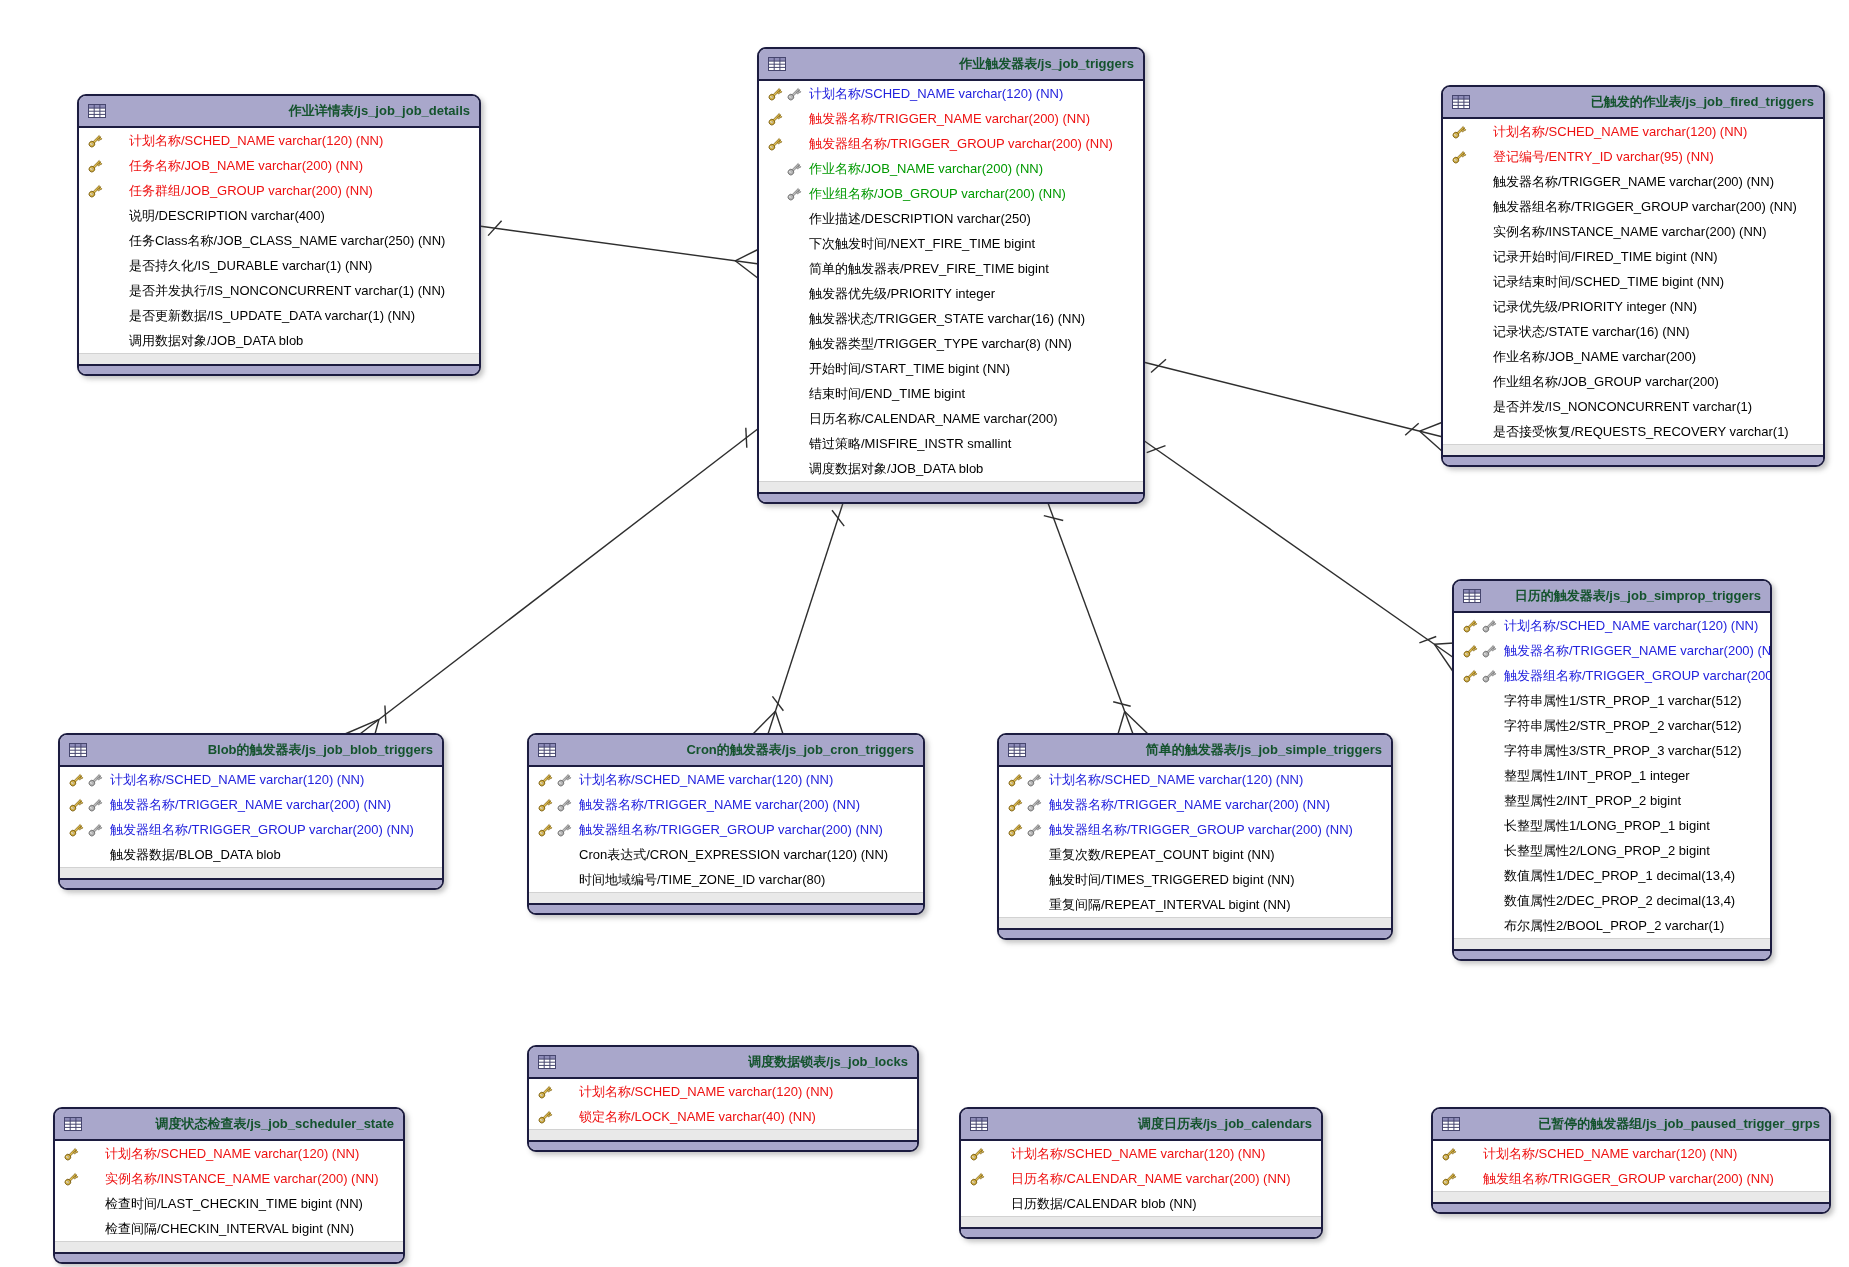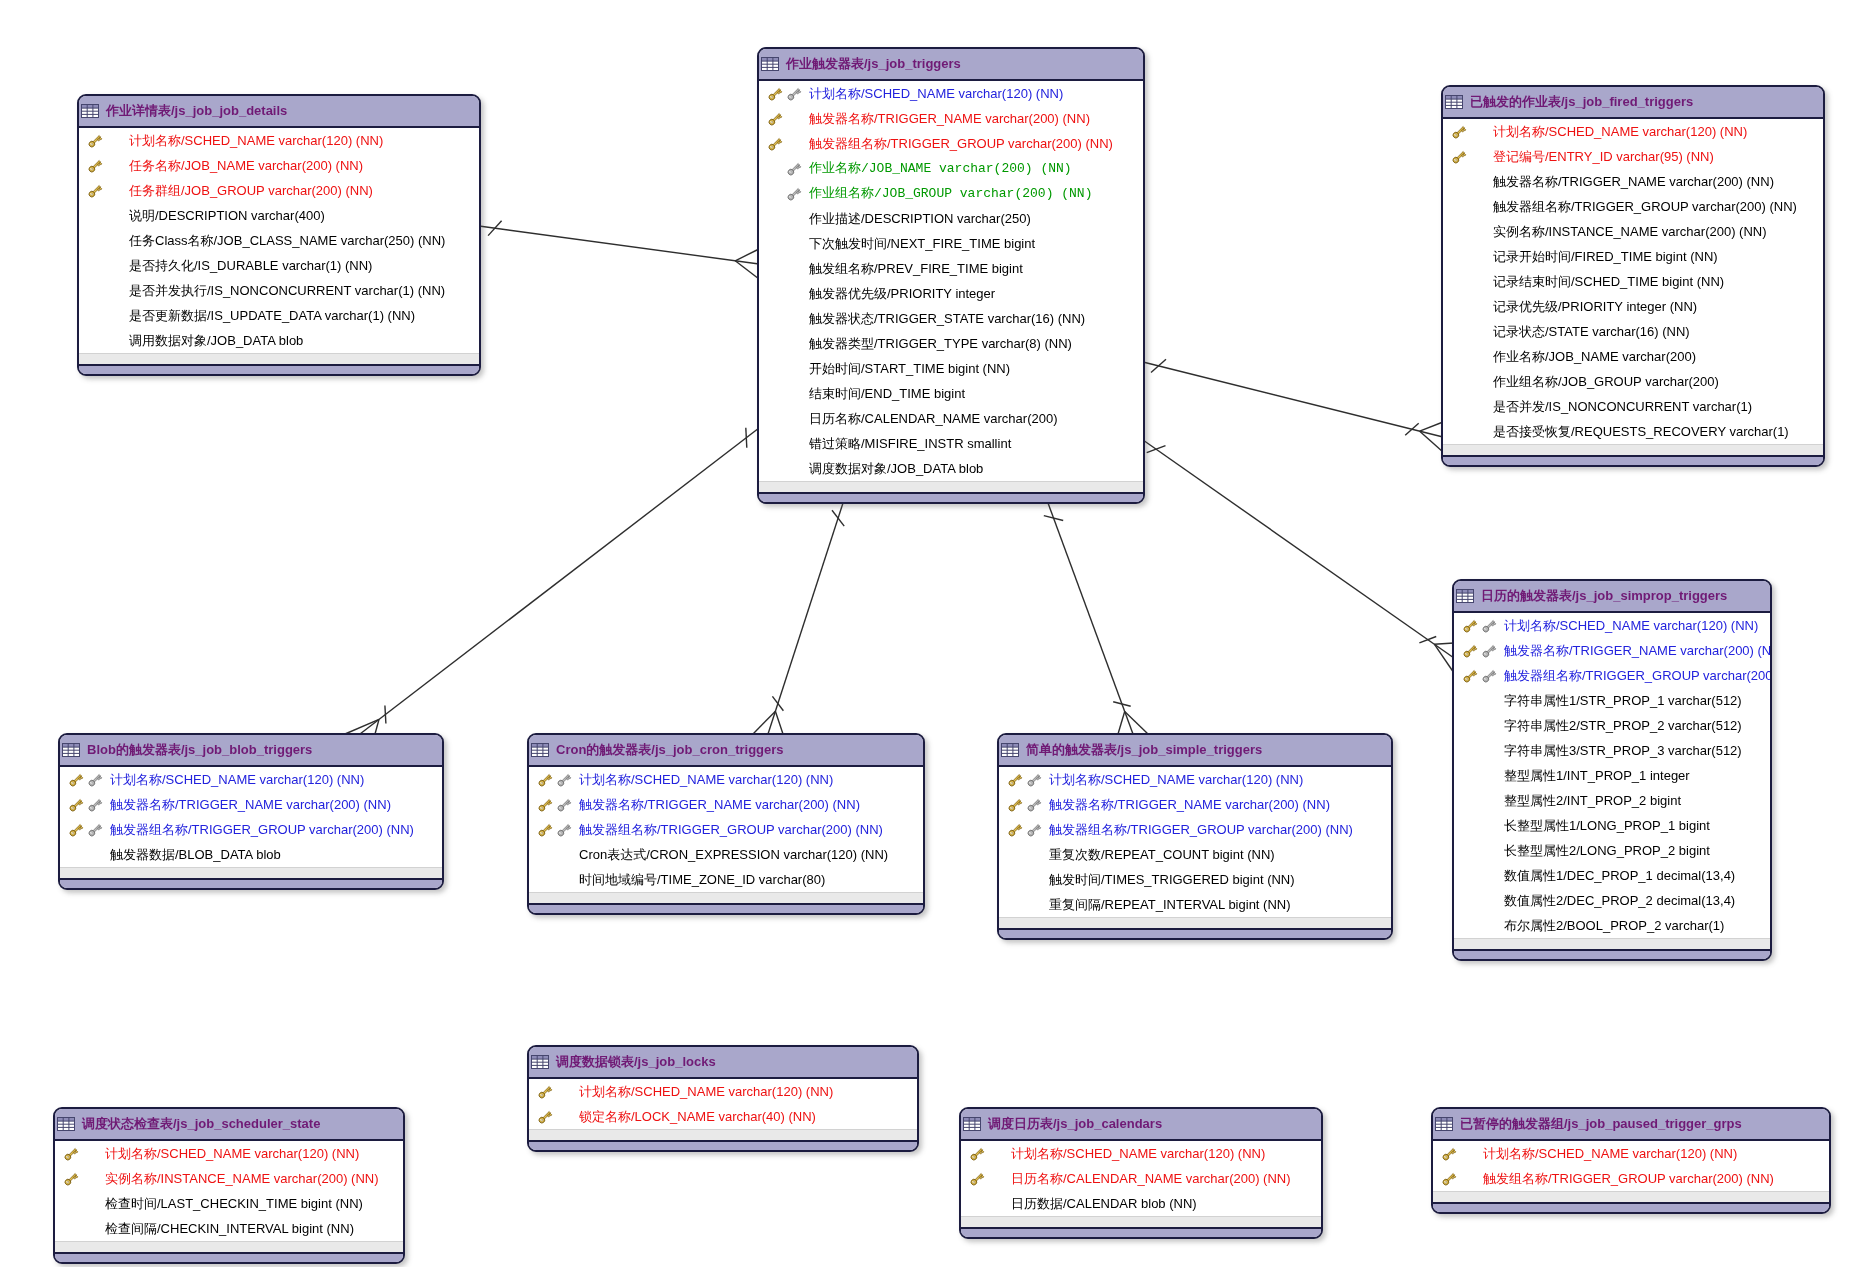--- a/index.html
+++ b/index.html
@@ -13,31 +13,31 @@
   }
   #canvas{position:relative;width:1849px;height:1267px;}
   #canvas > svg{position:absolute;left:0;top:0;z-index:1;}
   .table{
     position:absolute;z-index:2;background:#ffffff;box-sizing:border-box;
     border:2px solid var(--border);border-radius:9px;overflow:hidden;
     box-shadow:3px 3px 5px rgba(90,90,90,0.35);
   }
   .thead{
     background:var(--header);border-bottom:2px solid var(--border);
-    height:30px;display:flex;align-items:center;gap:7px;padding:0 2px;
-    font-size:13px;font-weight:bold;color:#701a75;white-space:nowrap;
+    height:30px;display:flex;align-items:center;gap:7px;padding:0 9px;
+    font-size:13px;font-weight:bold;color:#14532d;white-space:nowrap;justify-content:space-between;
   }
   .tbody{background:#ffffff;}
   .row{
     position:relative;height:25px;line-height:25px;font-size:13px;
     padding-left:50px;white-space:nowrap;color:var(--text);
   }
   .row.pk{color:var(--pk);}
   .row.pkfk{color:var(--pkfk);}
-  .row.fk{color:var(--fk);font-family:Liberation Mono, monospace;}
+  .row.fk{color:var(--fk);}
   .keyicon{position:absolute;top:5px;}
   .icon1{left:8px;}
   .icon2{left:27px;}
   .tfoot{height:10px;background:var(--footer);border-top:1px solid #d2d2d2;}
   .tbar{height:8px;background:var(--header);border-top:2px solid var(--border);}
 </style>
 </head>
 <body>
 
 <div id="canvas">
@@ -204,21 +204,21 @@
       <rect x="6.2" y="7.1" width="8.6" height="1.9" fill="#bdbdbd" stroke="#6e6e6e" stroke-width="0.7"></rect>
       <rect x="10.6" y="8.6" width="1.4" height="2.1" fill="#bdbdbd" stroke="#6e6e6e" stroke-width="0.7"></rect>
       <rect x="12.9" y="8.6" width="1.4" height="2.7" fill="#bdbdbd" stroke="#6e6e6e" stroke-width="0.7"></rect>
       <circle cx="3.6" cy="8" r="2.8" fill="#bdbdbd" stroke="#6e6e6e" stroke-width="0.9"></circle>
       <circle cx="3.6" cy="8" r="1.1" fill="#ffffff" stroke="#6e6e6e" stroke-width="0.5"></circle>
       <circle cx="2.9" cy="6.9" r="0.7" fill="#e8e8e8"></circle>
     </g>
           </svg><span>作业组名称/JOB_GROUP varchar(200) (NN)</span></div>
         <div class="row "><span>作业描述/DESCRIPTION varchar(250)</span></div>
         <div class="row "><span>下次触发时间/NEXT_FIRE_TIME bigint</span></div>
-        <div class="row "><span>触发组名称/PREV_FIRE_TIME bigint</span></div>
+        <div class="row "><span>简单的触发器表/PREV_FIRE_TIME bigint</span></div>
         <div class="row "><span>触发器优先级/PRIORITY integer</span></div>
         <div class="row "><span>触发器状态/TRIGGER_STATE varchar(16) (NN)</span></div>
         <div class="row "><span>触发器类型/TRIGGER_TYPE varchar(8) (NN)</span></div>
         <div class="row "><span>开始时间/START_TIME bigint (NN)</span></div>
         <div class="row "><span>结束时间/END_TIME bigint</span></div>
         <div class="row "><span>日历名称/CALENDAR_NAME varchar(200)</span></div>
         <div class="row "><span>错过策略/MISFIRE_INSTR smallint</span></div>
         <div class="row "><span>调度数据对象/JOB_DATA blob</span></div>
       </div>
     <div class="tfoot"></div>

